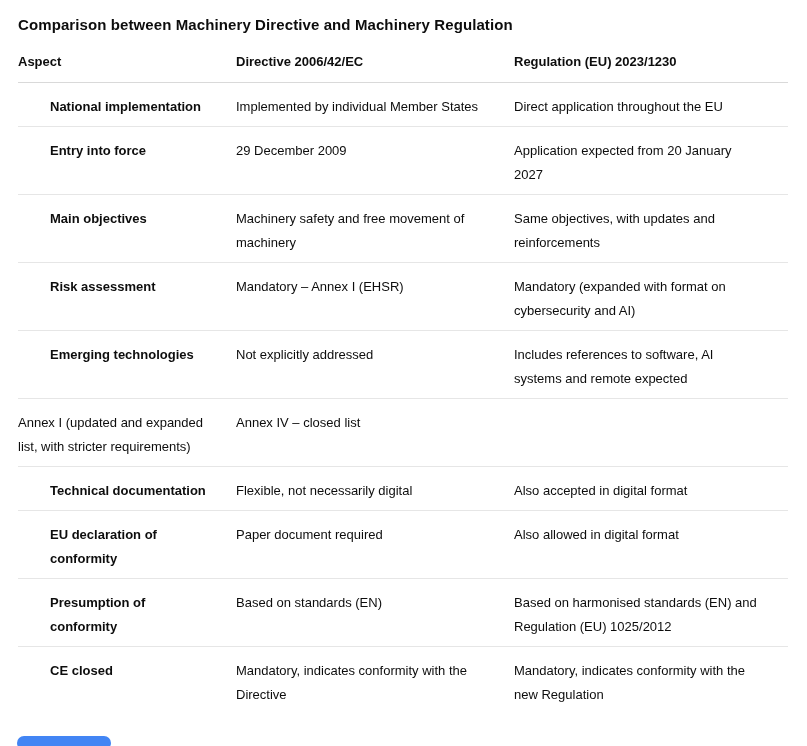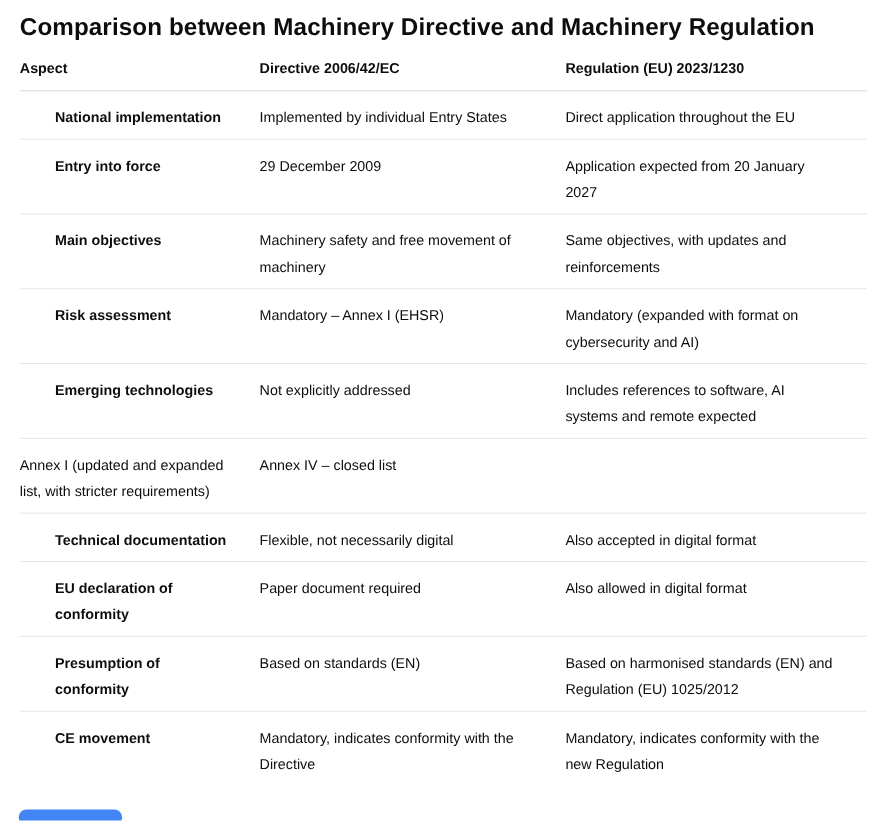--- a/index.html
+++ b/index.html
@@ -8,21 +8,21 @@
     background: #ffffff;
     overflow: hidden;
     font-family: "Liberation Sans", "DejaVu Sans", sans-serif;
     color: #0d0d0d;
     position: relative;
   }
   .page {
     padding: 14px 19px 0 18px;
   }
   .page-title {
-    font-size: 22px;
+    font-size: 15px;
     font-weight: 700;
     line-height: 22px;
     letter-spacing: 0.1px;
     margin-bottom: 1px;
   }
   .comparison-table {
     width: 770px;
   }
   .t-row {
     display: grid;
@@ -69,21 +69,21 @@
   <div class="comparison-table">
 
     <div class="t-row header">
       <div class="t-cell">Aspect</div>
       <div class="t-cell">Directive 2006/42/EC</div>
       <div class="t-cell">Regulation (EU) 2023/1230</div>
     </div>
 
     <div class="t-row">
       <div class="t-cell aspect">National implementation</div>
-      <div class="t-cell">Implemented by individual Entry States</div>
+      <div class="t-cell">Implemented by individual Member States</div>
       <div class="t-cell">Direct application throughout the EU</div>
     </div>
 
     <div class="t-row">
       <div class="t-cell aspect">Entry into force</div>
       <div class="t-cell">29 December 2009</div>
       <div class="t-cell">Application expected from 20 January 2027</div>
     </div>
 
     <div class="t-row">
@@ -121,21 +121,21 @@
       <div class="t-cell">Also allowed in digital format</div>
     </div>
 
     <div class="t-row">
       <div class="t-cell aspect">Presumption of conformity</div>
       <div class="t-cell">Based on standards (EN)</div>
       <div class="t-cell">Based on harmonised standards (EN) and Regulation (EU) 1025/2012</div>
     </div>
 
     <div class="t-row last">
-      <div class="t-cell aspect">CE movement</div>
+      <div class="t-cell aspect">CE closed</div>
       <div class="t-cell">Mandatory, indicates conformity with the Directive</div>
       <div class="t-cell">Mandatory, indicates conformity with the new Regulation</div>
     </div>
 
   </div>
 </div>
 
 <div class="partial-blue-bar"></div>
 
 </body></html>

